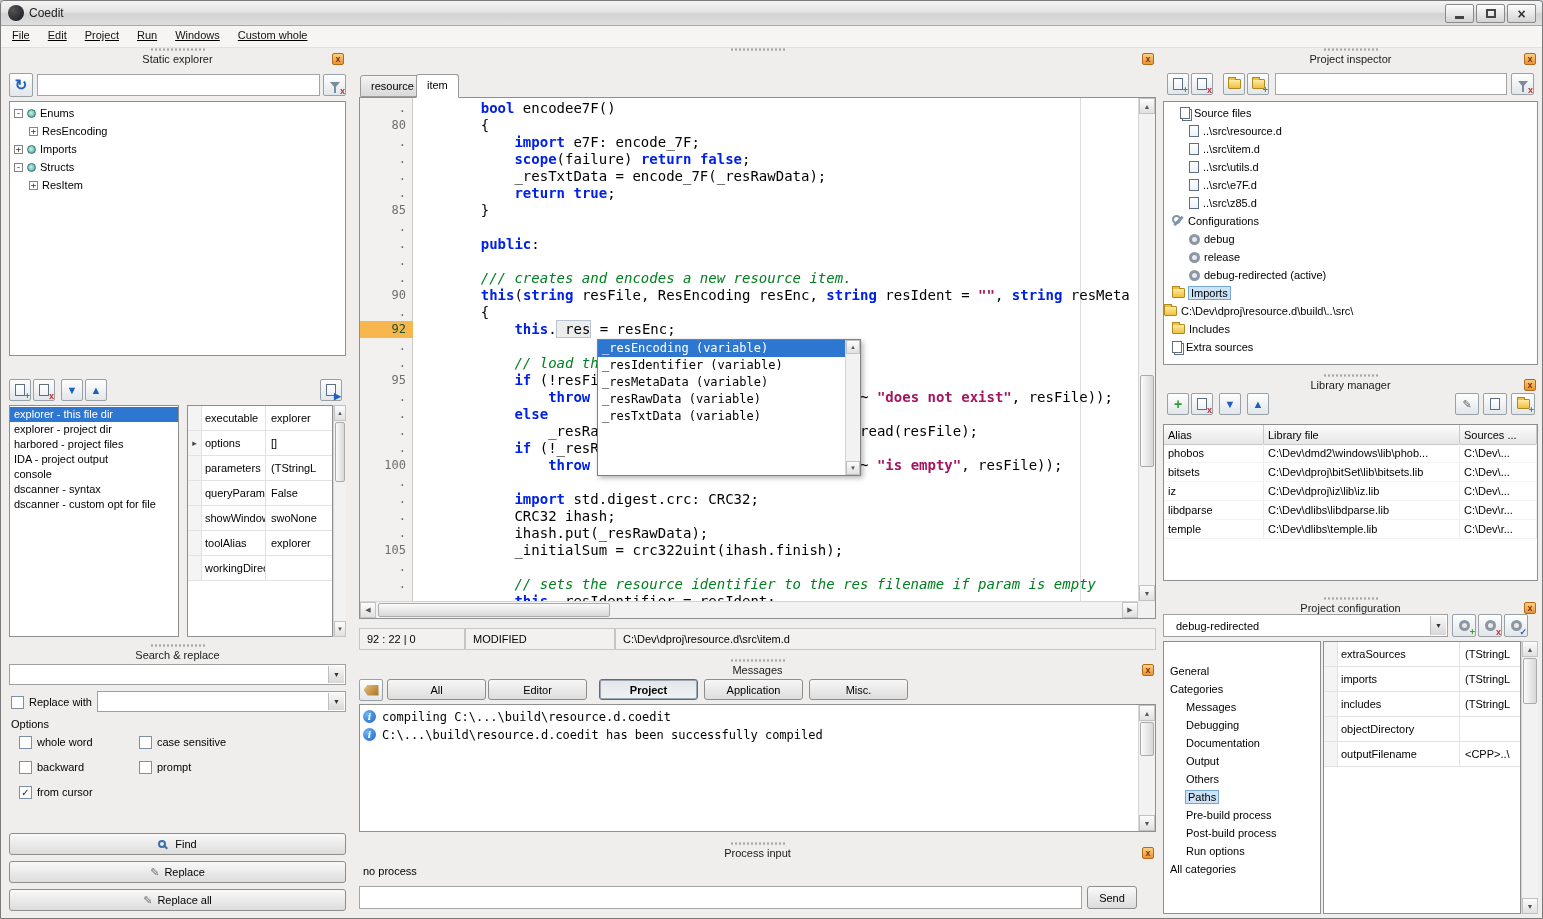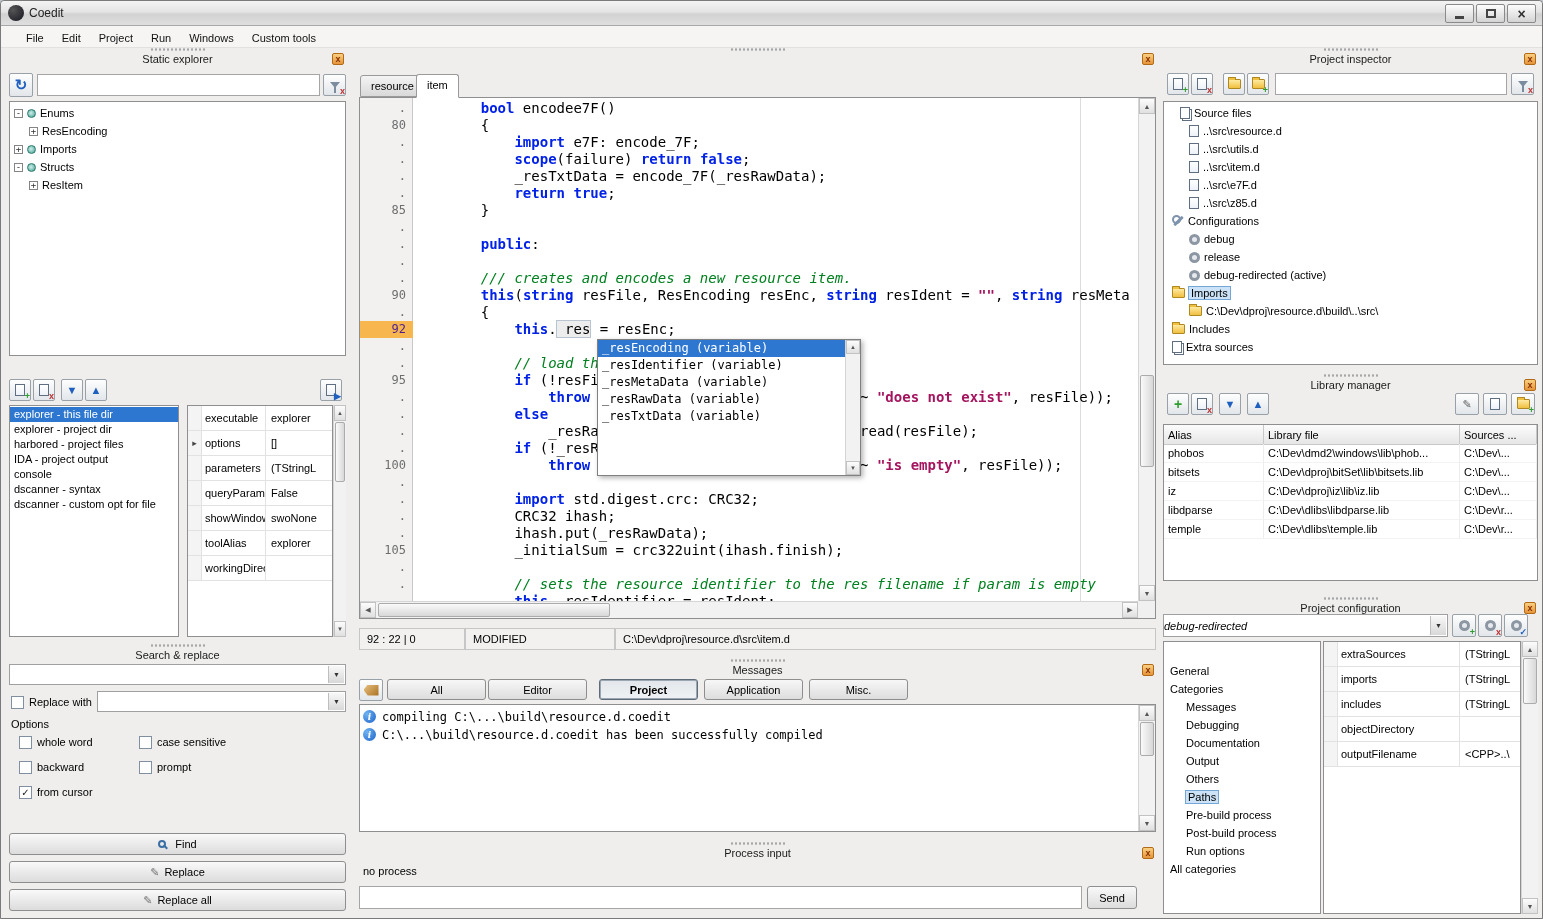--- a/index.html
+++ b/index.html
@@ -8,21 +8,21 @@
 #root{position:absolute;inset:0;background:#EFEEED;border:1px solid #7A7A7A;border-radius:4px 4px 0 0;}
 
 #titlebar{position:absolute;left:0;top:0;right:0;height:25px;background:linear-gradient(#F4F4F4,#E4E4E4 45%,#D2D2D2 55%,#DFDFDF);border-bottom:1px solid #A8A8A8;border-radius:4px 4px 0 0;}
 #appicon{position:absolute;left:7px;top:4px;width:16px;height:16px;border-radius:50%;background:radial-gradient(circle at 5px 5px,#555,#151520);}
 #apptitle{position:absolute;left:28px;top:5px;font-size:12px;color:#222;}
 .winbtns{position:absolute;right:6px;top:3px;display:flex;}
 .wbtn{width:29px;height:19px;border:1px solid #8A8A8A;background:linear-gradient(#FDFDFD,#D4D4D4);border-radius:2px;display:flex;align-items:center;justify-content:center;margin-left:2px;}
 .wmin{width:9px;height:3px;background:#444;margin-top:8px;}
 .wmax{width:10px;height:9px;border:2px solid #444;}
 .wx::before{content:"×";font-size:14px;font-weight:bold;color:#333;line-height:14px;}
-#menubar{position:absolute;left:0;top:25px;right:0;height:22px;background:#F6F5F4;border-bottom:1px solid #E2E1E0;display:flex;align-items:flex-end;padding-left:16px;}
+#menubar{position:absolute;left:0;top:25px;right:0;height:22px;background:#F6F5F4;border-bottom:1px solid #E2E1E0;display:flex;align-items:flex-start;padding-left:2px;text-decoration:underline;}
 .mitem{padding:3px 9px;color:#111;}
 
 .panel{position:absolute;}
 .phead{position:absolute;top:0;left:0;right:0;height:24px;}
 .grip{position:absolute;top:2px;left:50%;margin-left:-28px;width:56px;height:3px;background-image:radial-gradient(circle,#A6A6A6 1px,transparent 1.3px);background-size:4px 3px;background-repeat:repeat-x;}
 .ptitle{position:absolute;top:7px;left:0;right:0;text-align:center;font-size:11px;color:#1A1A1A;}
 .pclose{position:absolute;top:7px;right:2px;width:12px;height:12px;background:linear-gradient(#F9D083,#E6953B);border:1px solid #B26A14;border-radius:2px;color:#8A2F00;font-size:9px;font-weight:bold;line-height:10px;text-align:center;}
 .pclose::before{content:"x";}
 .wbox{position:absolute;background:#fff;border:1px solid #8F8F8F;overflow:hidden;}
 
@@ -44,21 +44,21 @@
 .orb{width:9px;height:9px;border-radius:50%;background:radial-gradient(circle at 3px 3px,#CFEFEA,#3E9C8E);border:1px solid #2A7A6E;display:inline-block;flex:none;}
 .expbox{width:9px;height:9px;border:1px solid #848484;background:#fff;color:#333;font-size:9px;line-height:7px;text-align:center;display:inline-block;flex:none;font-family:"DejaVu Sans Mono",monospace;}
 .funnel{width:0;height:0;border-left:5px solid transparent;border-right:5px solid transparent;border-top:6px solid #7A8C9E;position:relative;display:inline-block;}
 .funnel::after{content:"";position:absolute;left:-1px;top:-1px;width:2px;height:6px;background:#7A8C9E;}
 .tagic{width:15px;height:11px;background:linear-gradient(135deg,#E8C080,#A87020);clip-path:polygon(0 50%,28% 0,100% 0,100% 100%,28% 100%);display:inline-block;}
 .lens{width:8px;height:8px;border:2px solid #3A6EA5;border-radius:50%;position:relative;display:inline-block;margin-right:4px;}
 .lens::after{content:"";position:absolute;width:5px;height:2px;background:#3A6EA5;transform:rotate(45deg);right:-4px;bottom:-2px;}
 .info-ic{width:13px;height:13px;border-radius:50%;background:radial-gradient(circle at 4px 4px,#6FB4F2,#1D62C8);color:#fff;font-size:9px;font-weight:bold;font-style:italic;display:flex;align-items:center;justify-content:center;margin:2px 6px 0 3px;flex:none;font-family:"DejaVu Serif",serif;}
 
 .tinput{position:absolute;border:1px solid #A5A5A5;background:#fff;height:22px;padding:0 4px;font-size:11px;font-family:"Liberation Sans",sans-serif;}
-.combo{position:absolute;border:1px solid #A0A0A0;background:#fff;display:flex;align-items:center;padding-left:0;font-size:11px;font-style:italic;}
+.combo{position:absolute;border:1px solid #A0A0A0;background:#fff;display:flex;align-items:center;padding-left:12px;font-size:11px;}
 .ca{position:absolute;right:1px;top:1px;bottom:1px;width:16px;background:linear-gradient(#F8F8F8,#D8D8D8);border-left:1px solid #BEBEBE;display:flex;align-items:center;justify-content:center;font-size:7px;color:#333;}
 .bigbtn{position:absolute;display:flex;align-items:center;justify-content:center;gap:5px;border:1px solid #8E8E8E;border-radius:3px;background:linear-gradient(#F9F9F9,#DCDCDC);font-size:11px;}
 .chk{display:flex;align-items:center;height:16px;}
 .cbox{width:13px;height:13px;border:1px solid #8090A0;background:#fff;display:inline-flex;align-items:center;justify-content:center;font-size:10px;color:#222;margin-right:5px;flex:none;}
 
 .trow{display:flex;align-items:center;height:18px;white-space:nowrap;}
 .trow>*{margin-right:4px;}
 .tsel{background:#CBE2F7;outline:1px solid #74A7D7;padding:0 2px;}
 .lrow{height:15px;line-height:15px;padding-left:4px;white-space:nowrap;overflow:hidden;}
 .lrow.sel{background:#2E77D0;color:#fff;}
@@ -77,21 +77,21 @@
 
 .tab{position:absolute;padding:0 10px;line-height:21px;font-size:11px;background:linear-gradient(#F4F4F4,#D9D9D9);border:1px solid #9A9A9A;border-radius:3px 3px 0 0;}
 #tab-resource{left:1px;top:29px;height:22px;z-index:1;}
 #tab-item{left:57px;top:28px;height:24px;background:#fff;z-index:3;border-bottom:1px solid #fff;}
 #editor{left:0;top:51px;width:797px;height:522px;}
 #gutter-bg{position:absolute;left:0;top:0;bottom:0;width:53px;background:#F2F1F0;border-right:1px solid #C8C8C8;}
 #marginline{position:absolute;left:720px;top:0;bottom:17px;width:1px;background:#DCDCDC;}
 #code-lines{position:absolute;left:0;top:2px;right:17px;height:516px;overflow:hidden;font-family:"DejaVu Sans Mono",monospace;font-size:14px;line-height:17px;}
 .cl{display:flex;height:17px;}
 .ln{flex:none;width:53px;text-align:right;padding-right:7px;color:#6E6E6E;font-size:12px;line-height:17px;}
-.cl.cur .ln{background:#F7B64E;color:#4c1d95;}
+.cl.cur .ln{background:#F7B64E;color:#14532d;}
 .ct{white-space:pre;padding-left:34px;}
 .k{color:#0021E6;font-weight:bold;}
 .c{color:#00811F;font-style:italic;}
 .s{color:#A5145E;font-weight:bold;}
 .w{background:#EDEDED;outline:1px solid #B8C4D0;}
 .caret{display:inline-block;width:1px;height:13px;background:#000;vertical-align:-2px;}
 #ccpopup{position:absolute;left:237px;top:241px;width:264px;height:137px;background:#fff;border:1px solid #808080;box-shadow:2px 2px 5px rgba(0,0,0,.3);z-index:5;}
 #cc-items{position:absolute;left:0;top:0;right:15px;bottom:0;font-family:"DejaVu Sans Mono",monospace;font-size:12px;overflow:hidden;}
 .ccit{height:17px;line-height:17px;padding-left:4px;white-space:nowrap;}
 .ccit.sel{background:#2E77D0;color:#fff;}
@@ -125,21 +125,21 @@
           <span class="wx"></span>
         </span>
     </span>
   </div>
   <div id="menubar">
       <span class="mitem">File</span>
       <span class="mitem">Edit</span>
       <span class="mitem">Project</span>
       <span class="mitem">Run</span>
       <span class="mitem">Windows</span>
-      <span class="mitem">Custom tools</span>
+      <span class="mitem">Custom whole</span>
     </div>
 
   <div class="panel" id="p-static" style="left:8px;top:45px;width:337px;height:311px">
     <div class="phead">
       <span class="grip"></span>
       <span class="ptitle">Static explorer</span>
       <span class="pclose"></span>
     </div>
     <span class="btn" style="left:0;top:27px;width:24px;height:24px">
         <span class="refresh-g">↻</span>
@@ -536,25 +536,25 @@
         <div class="trow" style="padding-left:16px">
           <span class="i-files"></span>
           <span class="">Source files</span>
         </div>
         <div class="trow" style="padding-left:25px">
           <span class="i-file"></span>
           <span class="">..\src\resource.d</span>
         </div>
         <div class="trow" style="padding-left:25px">
           <span class="i-file"></span>
-          <span class="">..\src\utils.d</span>
+          <span class="">..\src\item.d</span>
         </div>
         <div class="trow" style="padding-left:25px">
           <span class="i-file"></span>
-          <span class="">..\src\item.d</span>
+          <span class="">..\src\utils.d</span>
         </div>
         <div class="trow" style="padding-left:25px">
           <span class="i-file"></span>
           <span class="">..\src\e7F.d</span>
         </div>
         <div class="trow" style="padding-left:25px">
           <span class="i-file"></span>
           <span class="">..\src\z85.d</span>
         </div>
         <div class="trow" style="padding-left:8px">
@@ -570,21 +570,21 @@
           <span class="">release</span>
         </div>
         <div class="trow" style="padding-left:25px">
           <span class="i-gear"></span>
           <span class="">debug-redirected (active)</span>
         </div>
         <div class="trow" style="padding-left:8px">
           <span class="i-folder"></span>
           <span class="tsel">Imports</span>
         </div>
-        <div class="trow" style="padding-left:25px">
+        <div class="trow" style="">
           <span class="i-folder"></span>
           <span class="">C:\Dev\dproj\resource.d\build\..\src\</span>
         </div>
         <div class="trow" style="padding-left:8px">
           <span class="i-folder"></span>
           <span class="">Includes</span>
         </div>
         <div class="trow" style="padding-left:8px">
           <span class="i-files"></span>
           <span class="">Extra sources</span>

